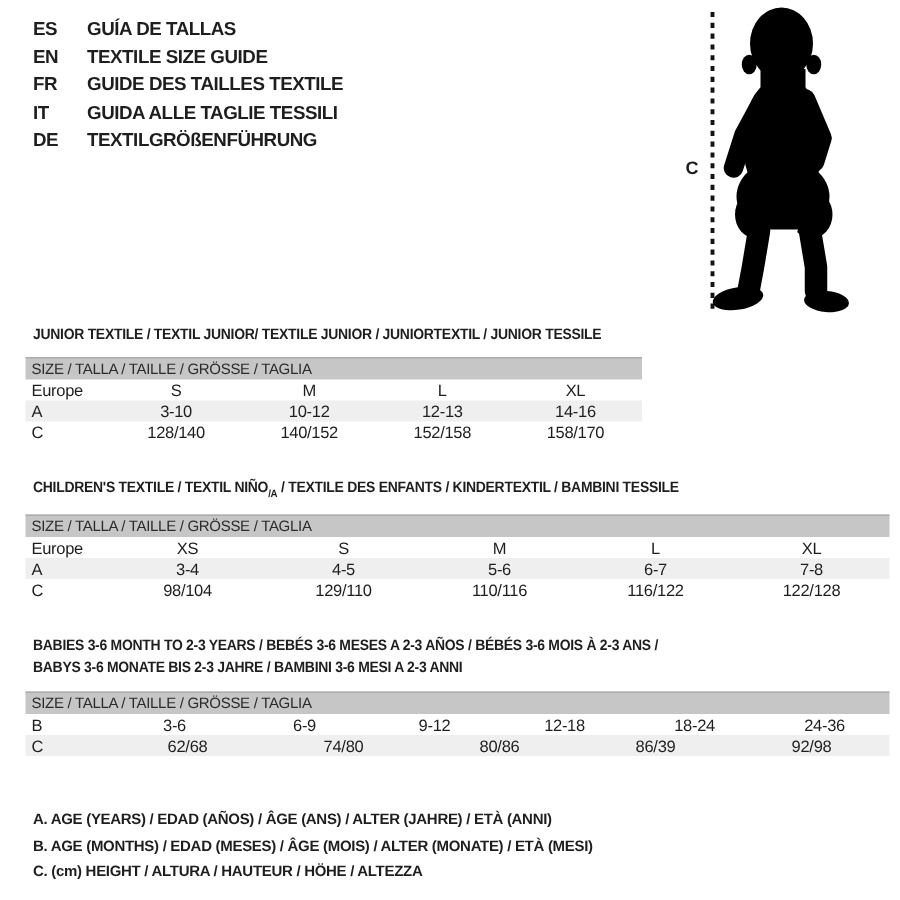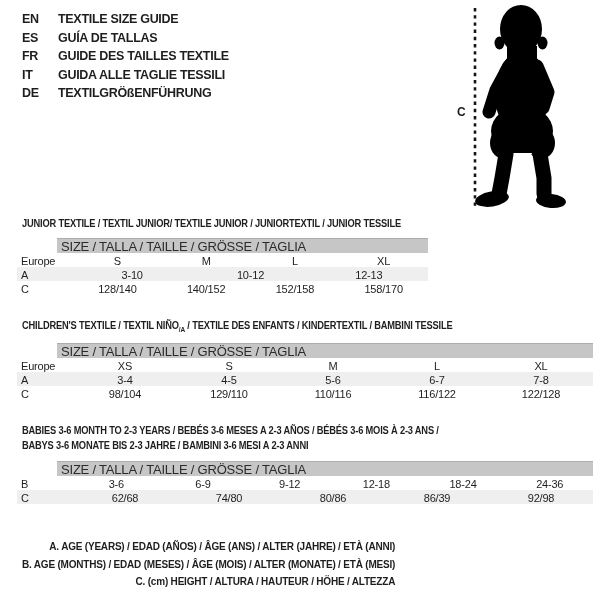--- a/index.html
+++ b/index.html
@@ -28,43 +28,43 @@
   .sec-title {
     font-size:10px; font-weight:700; letter-spacing:-0.2px; white-space:nowrap;
     transform:scaleX(0.93); transform-origin:0 0; line-height:13px;
   }
   .sec-title .sub { font-size:7px; vertical-align:sub; }
 
   
   .size-table { background:#fff; }
   .size-bar {
     height:15px; line-height:15px; background:#c6c6c6; border-top:1px solid #adadad;
-    font-size:13px; letter-spacing:-0.2px; color:#2b2b2b; padding-left:4px;
-    white-space:nowrap; overflow:hidden;margin-left:40px;
+    font-size:10px; letter-spacing:-0.2px; color:#2b2b2b; padding-left:4px;
+    white-space:nowrap; overflow:hidden;
   }
   .t-row { display:flex; height:14px; line-height:17px; font-size:11px; letter-spacing:-0.2px; }
   .t-row.shaded { background:#efefef; }
   .t-lbl { width:56px; padding-left:4px; text-align:left; }
   .t-cell { flex:1; text-align:center; }
 
   
   .footnotes { left:22px; top:538px; }
-  .footnote { font-size:10px; font-weight:700; letter-spacing:-0.2px; line-height:17.5px; white-space:nowrap;text-align:right; }
+  .footnote { font-size:10px; font-weight:700; letter-spacing:-0.2px; line-height:17.5px; white-space:nowrap; }
 </style>
 </head>
 <body>
 
 <div class="abs langs">
   <div class="lang-row">
+    <span class="lang-code">ES</span>
+    <span class="lang-title">GUÍA DE TALLAS</span>
+  </div>
+  <div class="lang-row">
     <span class="lang-code">EN</span>
     <span class="lang-title">TEXTILE SIZE GUIDE</span>
-  </div>
-  <div class="lang-row">
-    <span class="lang-code">ES</span>
-    <span class="lang-title">GUÍA DE TALLAS</span>
   </div>
   <div class="lang-row">
     <span class="lang-code">FR</span>
     <span class="lang-title">GUIDE DES TAILLES TEXTILE</span>
   </div>
   <div class="lang-row">
     <span class="lang-code">IT</span>
     <span class="lang-title">GUIDA ALLE TAGLIE TESSILI</span>
   </div>
   <div class="lang-row">
@@ -116,20 +116,21 @@
     <span class="t-cell">S</span>
     <span class="t-cell">M</span>
     <span class="t-cell">L</span>
     <span class="t-cell">XL</span>
   </div>
   <div class="t-row shaded">
     <span class="t-lbl">A</span>
     <span class="t-cell">3-10</span>
     <span class="t-cell">10-12</span>
     <span class="t-cell">12-13</span>
+    <span class="t-cell">14-16</span>
   </div>
   <div class="t-row">
     <span class="t-lbl">C</span>
     <span class="t-cell">128/140</span>
     <span class="t-cell">140/152</span>
     <span class="t-cell">152/158</span>
     <span class="t-cell">158/170</span>
   </div>
 </div>
 

